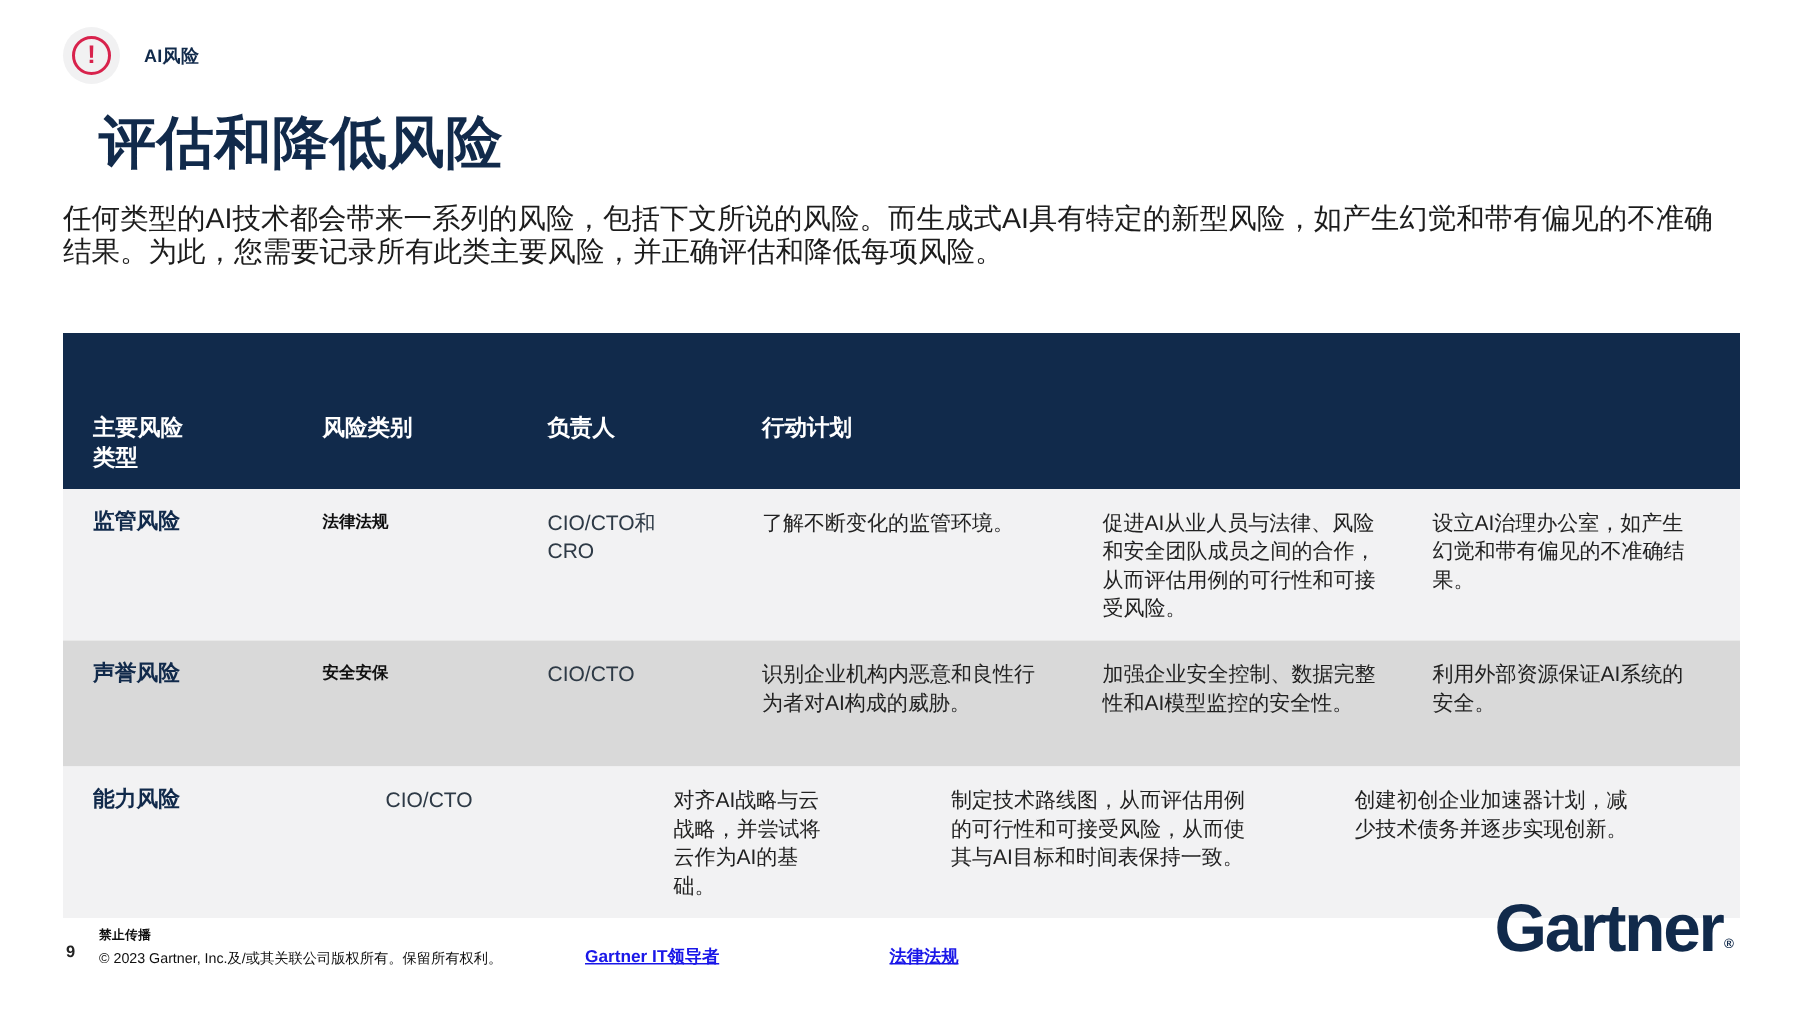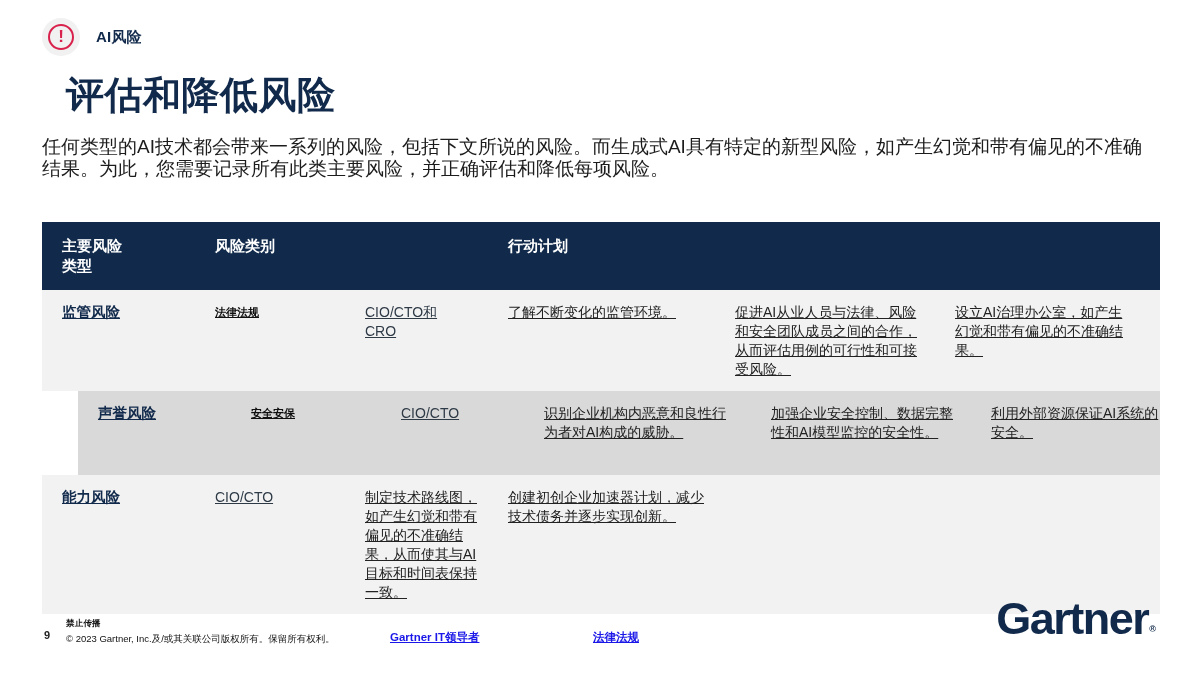--- a/index.html
+++ b/index.html
@@ -31,21 +31,21 @@
     display:flex;align-items:center;justify-content:center;
   }
   .risk-icon{
     width:26px;height:26px;border-radius:50%;
     border:2.5px solid var(--red);
     display:flex;align-items:center;justify-content:center;
     color:var(--red);font-size:17px;font-weight:bold;line-height:1;
     padding-bottom:1px;
   }
   .eyebrow-label{
-    font-size:15px;font-weight:bold;color:var(--navy);
+    font-size:12px;font-weight:bold;color:var(--navy);
     letter-spacing:.2px;
   }
 
   
   .page-title{
     position:absolute;left:42px;top:70px;
     font-size:38px;font-weight:bold;color:var(--navy);
     letter-spacing:.5px;
     margin-left:24px;
   }
@@ -61,32 +61,31 @@
   .trow{
     display:grid;
     grid-template-columns:173px 150px 143px 227px 220px 205px;
   }
   .thead{
     background:var(--navy);
     min-height:68px;
   }
   .hcell{
     color:#ffffff;font-size:15px;font-weight:bold;
-    padding:14px 20px 10px 0;line-height:20px;
+    padding:14px 20px 10px 0;line-height:20px;margin-top:40px;
   }
   .hcell.c1{padding-left:20px;max-width:104px;}
   .hcell.cplan{grid-column:4/7;}
   .tbody-row{min-height:88px;}
   .tbody-row.r0,.tbody-row.r2{background:var(--row-light);}
-  .tbody-row.r1{background:var(--row-med);min-height:84px;margin-left:36px;}
-  .tbody-row.r2{min-height:90px;}
+  .tbody-row.r1{background:var(--row-med);min-height:84px;}
+  .tbody-row.r2{min-height:90px;gap:42px;}
   .cell{
     font-size:14px;line-height:19px;color:#222;
     padding:13px 24px 12px 0;
-    text-decoration:underline;
   }
   .cell.c1{padding-left:20px;font-weight:bold;color:var(--navy);font-size:14.5px;}
   .cell.c2{font-weight:bold;color:#101010;font-size:11px;}
   .cell.c3{color:#2e3a46;padding-right:45px;}
   .cell.c4{padding-right:42px;}
   .cell.c5{padding-right:25px;}
   .cell.c6{padding-right:25px;}
 
   
   .footer{position:absolute;left:0;right:0;bottom:0;height:70px;}
@@ -130,20 +129,21 @@
 
 <h1 class="page-title">评估和降低风险</h1>
 
 <p class="intro">任何类型的AI技术都会带来一系列的风险，包括下文所说的风险。而生成式AI具有特定的新型风险，如产生幻觉和带有偏见的不准确结果。为此，您需要记录所有此类主要风险，并正确评估和降低每项风险。</p>
 
 <div class="risk-table">
 
   <div class="trow thead">
     <div class="hcell c1">主要风险类型</div>
     <div class="hcell c2">风险类别</div>
+    <div class="hcell c3">负责人</div>
     <div class="hcell cplan">行动计划</div>
   </div>
 
   <div class="trow tbody-row r0">
     <div class="cell c1">监管风险</div>
     <div class="cell c2">法律法规</div>
     <div class="cell c3">CIO/CTO和CRO</div>
     <div class="cell c4">了解不断变化的监管环境。</div>
     <div class="cell c5">促进AI从业人员与法律、风险和安全团队成员之间的合作，从而评估用例的可行性和可接受风险。</div>
     <div class="cell c6">设立AI治理办公室，如产生幻觉和带有偏见的不准确结果。</div>
@@ -154,21 +154,22 @@
     <div class="cell c2">安全安保</div>
     <div class="cell c3">CIO/CTO</div>
     <div class="cell c4">识别企业机构内恶意和良性行为者对AI构成的威胁。</div>
     <div class="cell c5">加强企业安全控制、数据完整性和AI模型监控的安全性。</div>
     <div class="cell c6">利用外部资源保证AI系统的安全。</div>
   </div>
 
   <div class="trow tbody-row r2">
     <div class="cell c1">能力风险</div>
     <div class="cell c3">CIO/CTO</div>
-    <div class="cell c5">制定技术路线图，如产生幻觉和带有偏见的不准确结果，从而使其与AI目标和时间表保持一致。</div>
+    <div class="cell c4">对齐AI战略与云战略，并尝试将云作为AI的基础。</div>
+    <div class="cell c5">制定技术路线图，从而评估用例的可行性和可接受风险，从而使其与AI目标和时间表保持一致。</div>
     <div class="cell c6">创建初创企业加速器计划，减少技术债务并逐步实现创新。</div>
   </div>
 
 </div>
 
 <div class="footer">
   <span class="page-number">9</span>
   <div class="fineprint">
     <div class="restriction">禁止传播</div>
     <div class="copyright">© 2023 Gartner, Inc.及/或其关联公司版权所有。保留所有权利。</div>

